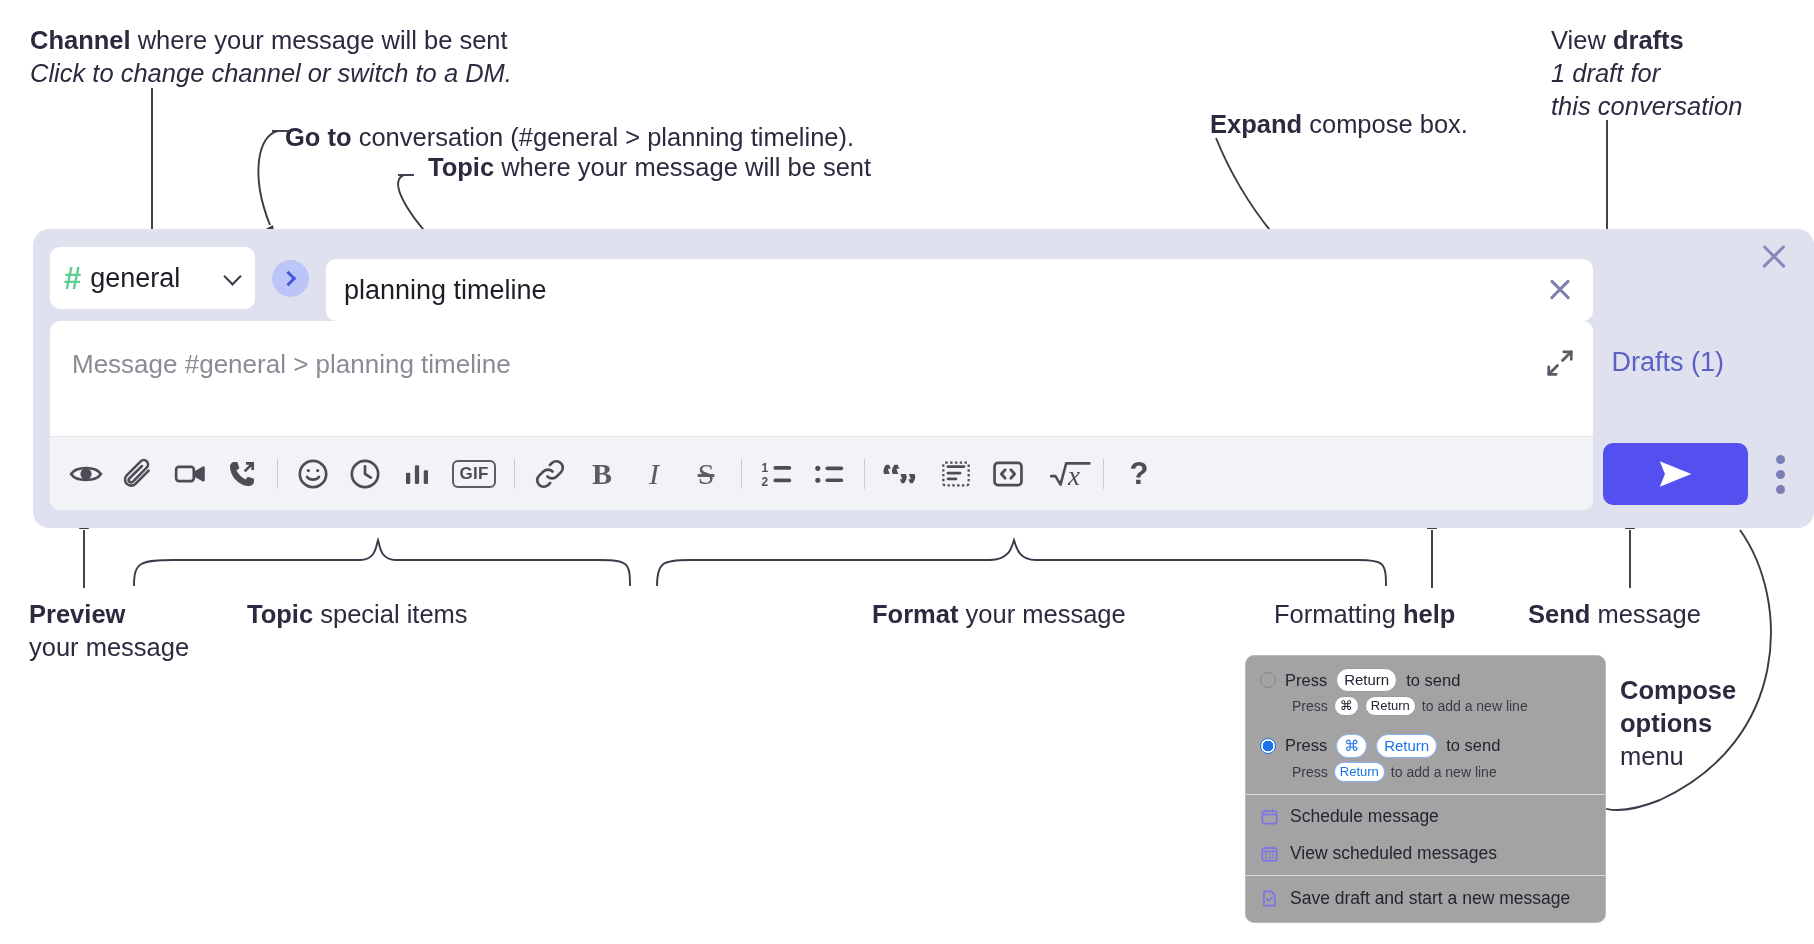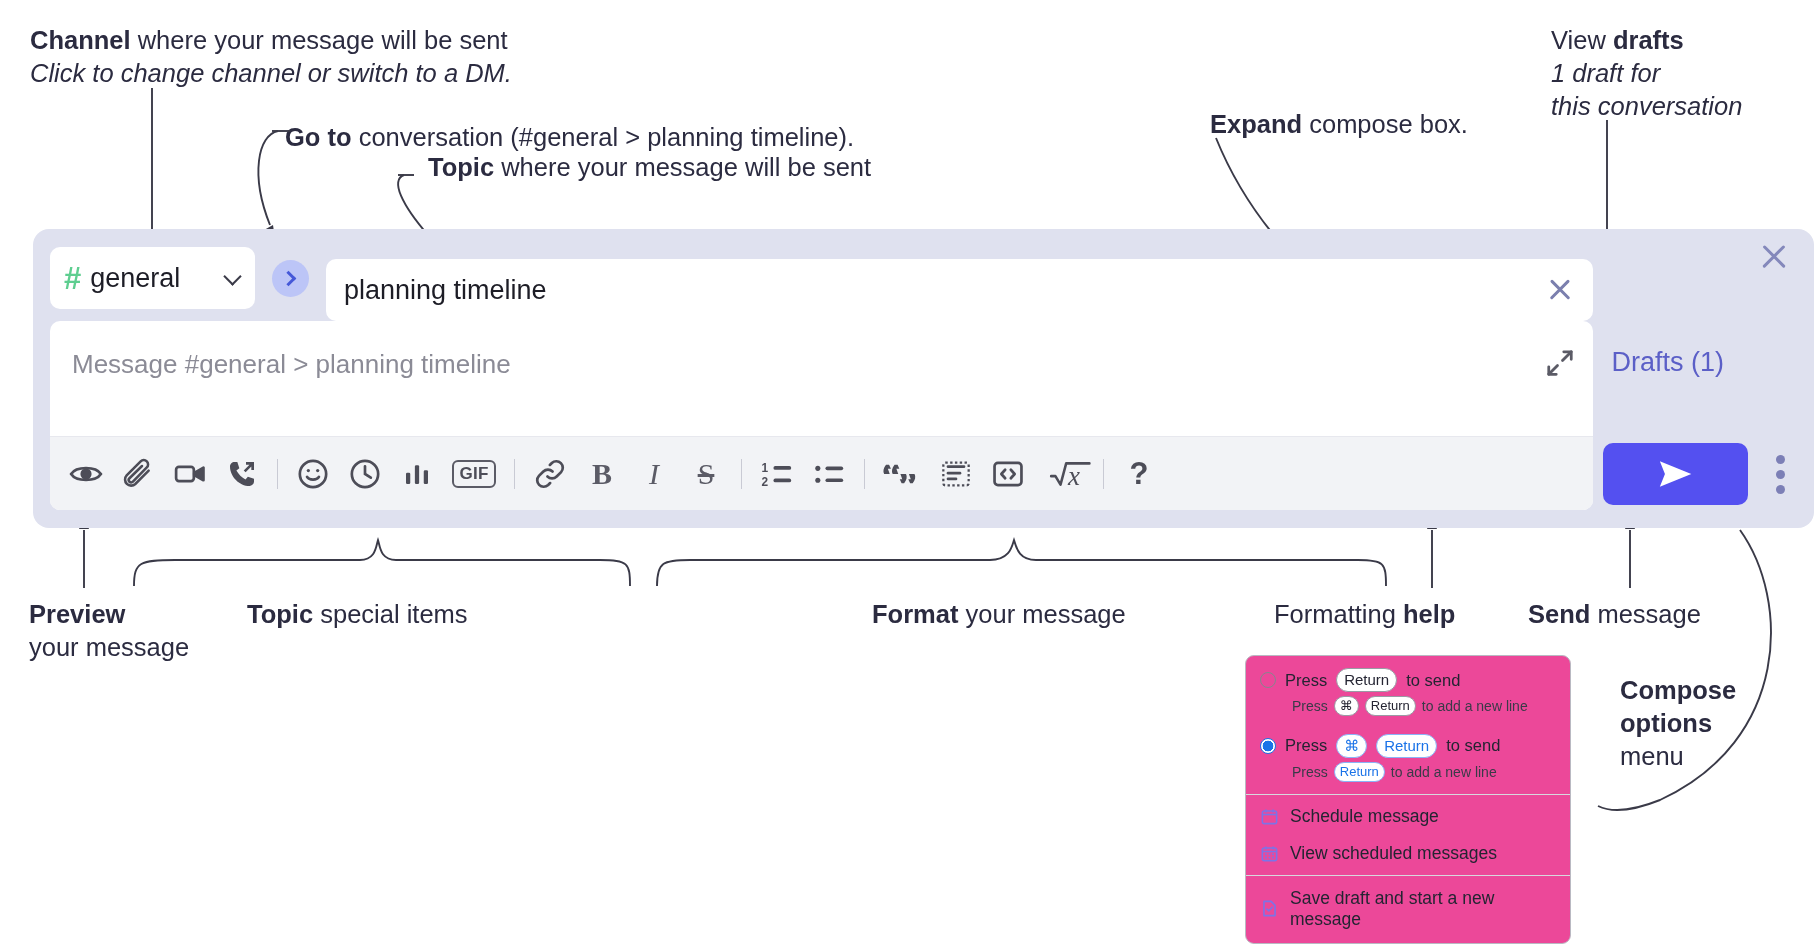--- a/index.html
+++ b/index.html
@@ -95,22 +95,22 @@
   .send-btn{
     position:absolute; right:55px; top:444px; width:145px; height:62px;
     background:#5450f0; border-radius:10px; display:flex; align-items:center;
     justify-content:center; cursor:pointer;
   }
   .kebab{ position:absolute; right:22px; top:455px; width:20px; cursor:pointer; }
   .kebab i{ display:block; width:9px; height:9px; border-radius:50%; background:#7c7fb6; margin:0 auto 6px; }
 
   
   .popup{
-    position:absolute; left:1245px; top:655px; width:326px;
-    background:#ec4899; border:1px solid #b9b9c2; border-radius:9px;
+    position:absolute; left:1245px; top:655px; width:361px;
+    background:#a3a3a3; border:1px solid #b9b9c2; border-radius:9px;
     font-size:16.5px; color:#242432;
   }
   .opt{ padding:9px 14px 2px 14px; display:flex; align-items:center; gap:9px; cursor:pointer;}
   .opt-sub{ padding:2px 14px 9px 46px; display:flex; align-items:center; gap:6px;
             font-size:14px; color:#3a3a48;}
   .radio{ width:16px;height:16px;border-radius:50%;border:1.8px solid #86868f; flex:0 0 auto;}
   .radio.on{ border-color:#1a73e8; background:
       radial-gradient(circle at center, #1a73e8 0 5.2px, #fff 5.6px 100%); }
   .key{ border:1px solid #9a9aa4; border-radius:12px; padding:1px 7px; font-size:15px;
         color:#242432; background:#fff; display:inline-block; line-height:1.35;}

